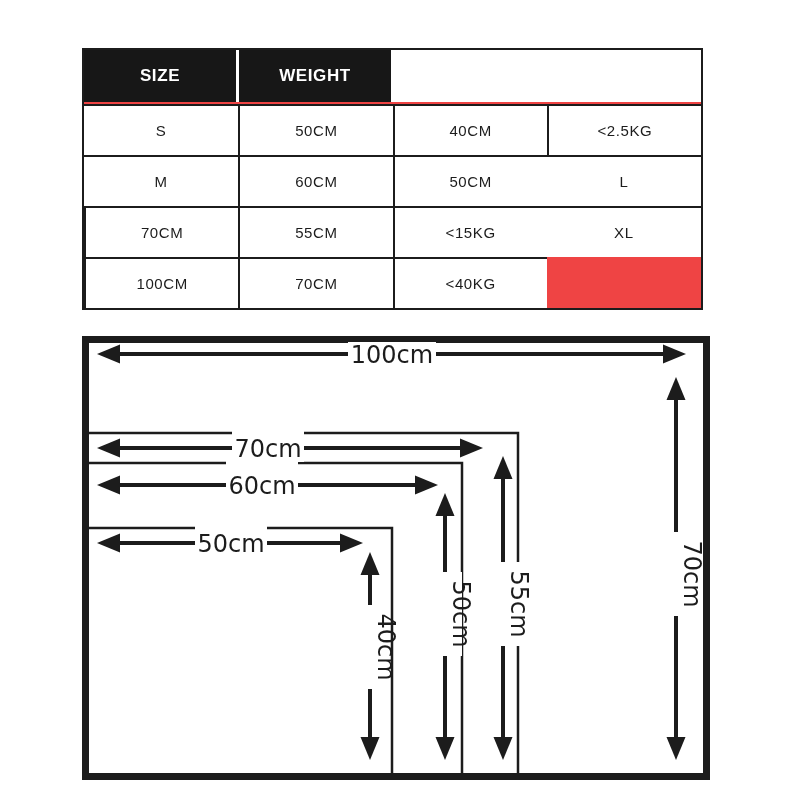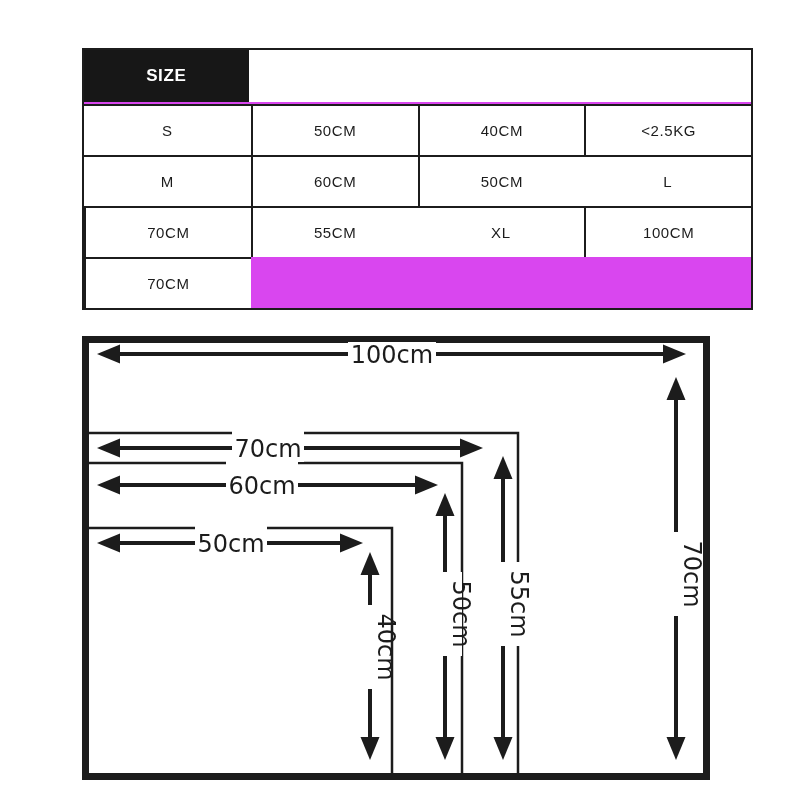--- a/index.html
+++ b/index.html
@@ -11,23 +11,23 @@
     font-family: "Liberation Sans", sans-serif;
     color: #1c1c1c;
     overflow: hidden;
   }
 
   
   .size-table {
     position: absolute;
     left: 82px;
     top: 48px;
-    width: 671px;
+    width: 621px;
     border: 2px solid #1c1c1c;
-    background: #d946ef;
+    background: #ef4444;
     box-sizing: border-box;
   }
   .size-table .head {
     display: grid;
     grid-template-columns: repeat(4, 1fr);
     column-gap: 3px;
     background: #ffffff;
     margin-bottom: 2px;
   }
   .size-table .head .hcell {
@@ -77,38 +77,41 @@
   }
 </style>
 </head>
 <body>
 
 <div class="canvas">
 
   <div class="size-table">
     <div class="head">
       <div class="hcell">SIZE</div>
+      <div class="hcell">WEIGHT</div>
     </div>
     <div class="body">
       <div class="cell first-col">S</div>
       <div class="cell">50CM</div>
       <div class="cell">40CM</div>
       <div class="cell">&lt;2.5KG</div>
 
       <div class="cell first-col">M</div>
       <div class="cell">60CM</div>
       <div class="cell">50CM</div>
 
       <div class="cell first-col">L</div>
       <div class="cell">70CM</div>
       <div class="cell">55CM</div>
+      <div class="cell">&lt;15KG</div>
 
       <div class="cell first-col">XL</div>
       <div class="cell">100CM</div>
       <div class="cell">70CM</div>
+      <div class="cell">&lt;40KG</div>
     </div>
   </div>
 
   <svg class="diagram" viewBox="0 0 628 444" xmlns="http://www.w3.org/2000/svg">
 
     <rect x="3.5" y="3.5" width="621" height="437" fill="#ffffff" stroke="#1c1c1c" stroke-width="7"></rect>
 
     <polyline class="thin ink" points="7,97 436,97 436,437"></polyline>
     <polyline class="thin ink" points="7,127 380,127 380,437"></polyline>
     <polyline class="thin ink" points="7,192 310,192 310,437"></polyline>

